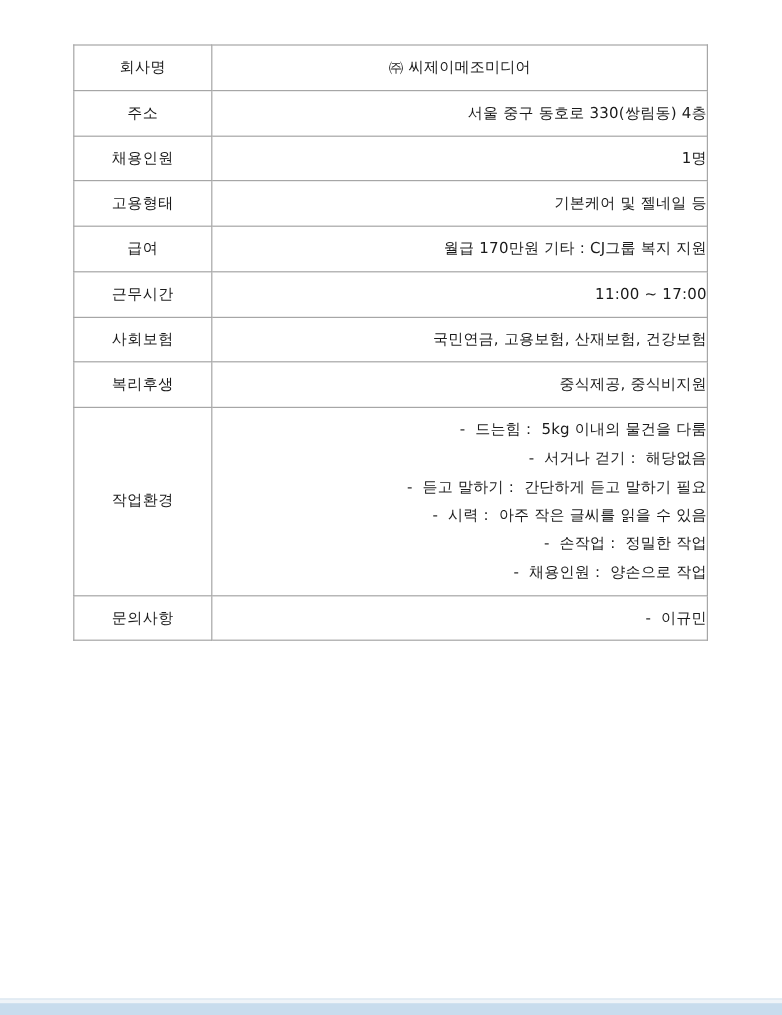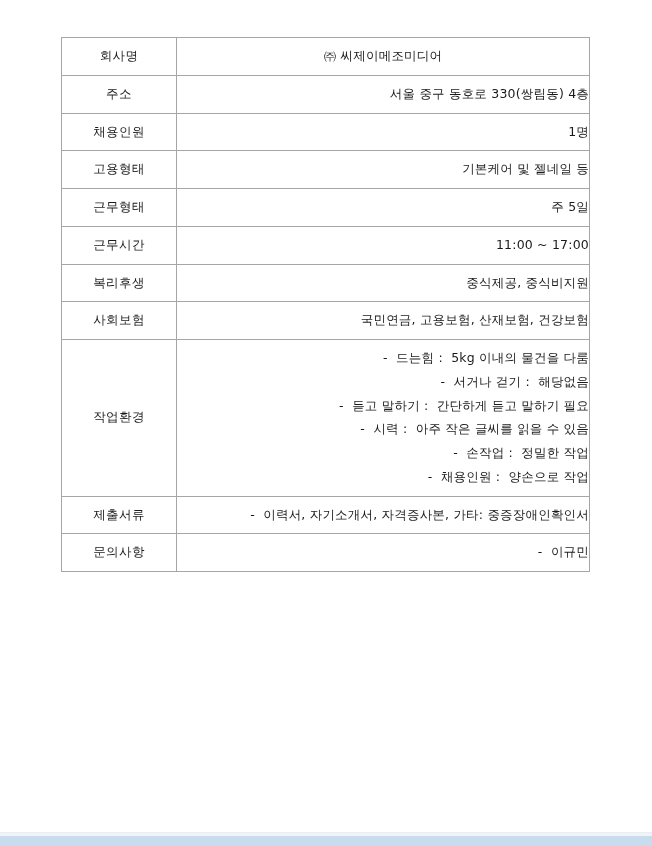--- a/index.html
+++ b/index.html
@@ -123,69 +123,61 @@
         </tr>
         <tr>
           <td class="label">고용형태</td>
           <td class="value">
             <div class="lines">
               <div>기본케어 및 젤네일 등</div>
             </div>
           </td>
         </tr>
         <tr>
-          <td class="label">근무형태</td>
+          <td class="label">급여</td>
           <td class="value">
             <div class="lines">
-              <div>주 5일</div>
+              <div>월급 170만원 기타 : CJ그룹 복지 지원</div>
             </div>
           </td>
         </tr>
         <tr>
           <td class="label">근무시간</td>
           <td class="value">
             <div class="lines">
               <div>11:00 ~ 17:00</div>
             </div>
           </td>
         </tr>
         <tr>
+          <td class="label">사회보험</td>
+          <td class="value">
+            <div class="lines">
+              <div>국민연금, 고용보험, 산재보험, 건강보험</div>
+            </div>
+          </td>
+        </tr>
+        <tr>
           <td class="label">복리후생</td>
           <td class="value">
             <div class="lines">
               <div>중식제공, 중식비지원</div>
-            </div>
-          </td>
-        </tr>
-        <tr>
-          <td class="label">사회보험</td>
-          <td class="value">
-            <div class="lines">
-              <div>국민연금, 고용보험, 산재보험, 건강보험</div>
             </div>
           </td>
         </tr>
         <tr>
           <td class="label">작업환경</td>
           <td class="value">
             <div class="lines">
               <div>-  드는힘 :  5kg 이내의 물건을 다룸</div>
               <div>-  서거나 걷기 :  해당없음</div>
               <div>-  듣고 말하기 :  간단하게 듣고 말하기 필요</div>
               <div>-  시력 :  아주 작은 글씨를 읽을 수 있음</div>
               <div>-  손작업 :  정밀한 작업</div>
               <div>-  채용인원 :  양손으로 작업</div>
-            </div>
-          </td>
-        </tr>
-        <tr>
-          <td class="label">제출서류</td>
-          <td class="value">
-            <div class="lines">
-              <div>-  이력서, 자기소개서, 자격증사본, 가타: 중증장애인확인서</div>
             </div>
           </td>
         </tr>
         <tr>
           <td class="label">문의사항</td>
           <td class="value">
             <div class="lines">
               <div>-  이규민</div>
             </div>
           </td>

